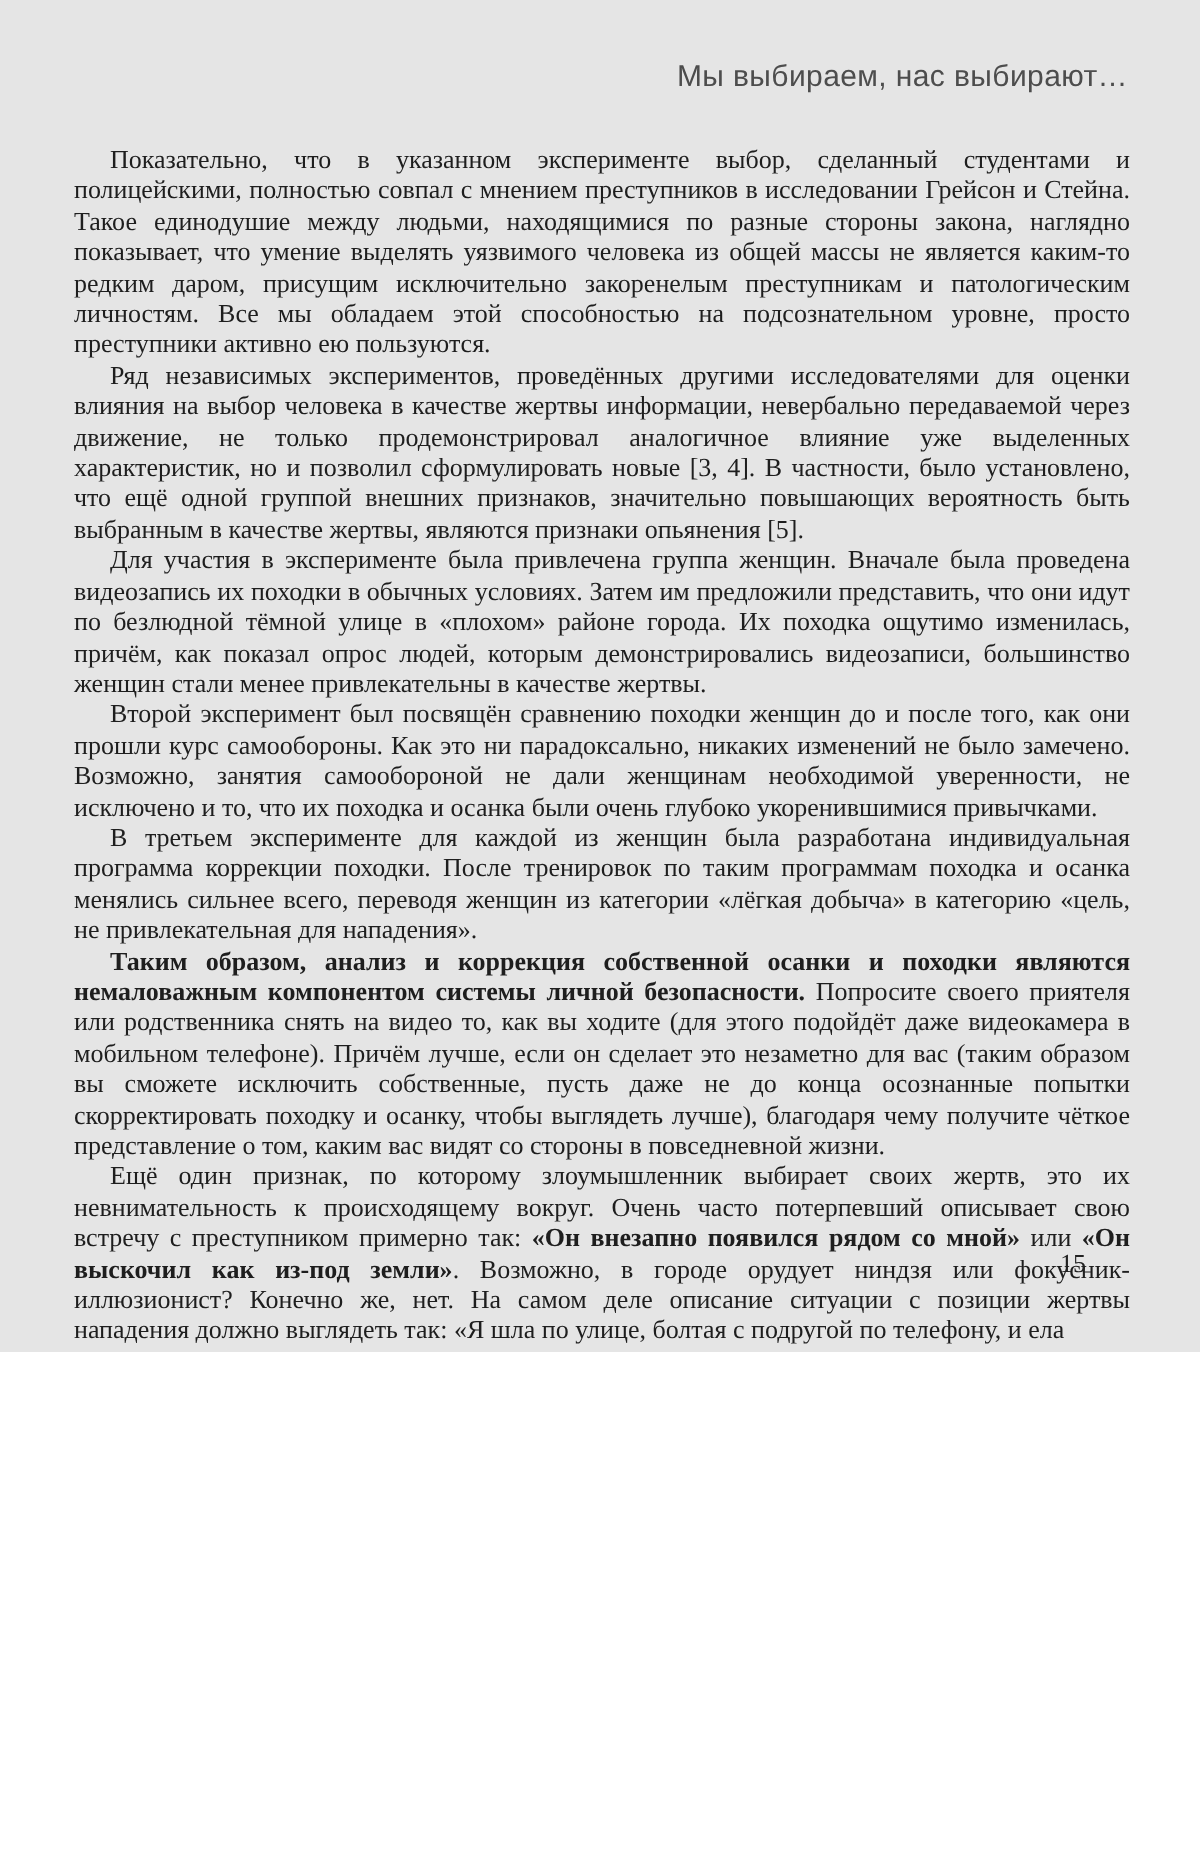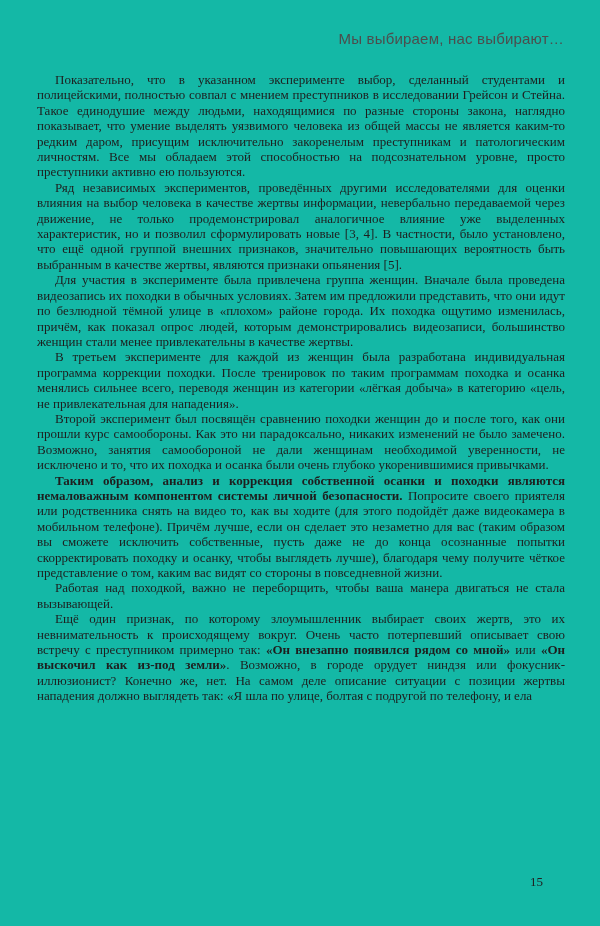--- a/index.html
+++ b/index.html
@@ -3,22 +3,22 @@
 <meta charset="utf-8">
 <style>
   html, body {
     margin: 0;
     padding: 0;
     background: #ffffff;
   }
   .page {
     position: relative;
     width: 600px;
-    height: 926px;
-    background: #14b8a6;
+    height: 676px;
+    background: #e5e5e5;
     overflow: hidden;
     font-family: "Liberation Serif", "DejaVu Serif", serif;
     color: #1e1e1e;
     text-decoration: underline;
   }
   .running-header {
     position: absolute;
     top: 30px;
     left: 37px;
     right: 36px;
@@ -60,21 +60,20 @@
 </head>
 <body>
 
 <div class="page">
   <div class="running-header">Мы выбираем, нас выбирают…</div>
 
   <div class="body-text">
       <p class="indent"><span>Показательно, что в указанном эксперименте выбор, сделанный студентами и полицейскими, полностью совпал с мнением преступников в исследовании Грейсон и Стейна. Такое единодушие между людьми, находящимися по разные стороны закона, наглядно показывает, что умение выделять уязвимого человека из общей массы не является каким-то редким даром, присущим исключительно закоренелым преступникам и патологическим личностям. Все мы обладаем этой способностью на подсознательном уровне, просто преступники активно ею пользуются.</span></p>
       <p class="indent"><span>Ряд независимых экспериментов, проведённых другими исследователями для оценки влияния на выбор человека в качестве жертвы информации, невербально передаваемой через движение, не только продемонстрировал аналогичное влияние уже выделенных характеристик, но и позволил сформулировать новые [3, 4]. В частности, было установлено, что ещё одной группой внешних признаков, значительно повышающих вероятность быть выбранным в качестве жертвы, являются признаки опьянения [5].</span></p>
       <p class="indent"><span>Для участия в эксперименте была привлечена группа женщин. Вначале была проведена видеозапись их походки в обычных условиях. Затем им предложили представить, что они идут по безлюдной тёмной улице в «плохом» районе города. Их походка ощутимо изменилась, причём, как показал опрос людей, которым демонстрировались видеозаписи, большинство женщин стали менее привлекательны в качестве жертвы.</span></p>
+      <p class="indent"><span>Второй эксперимент был посвящён сравнению походки женщин до и после того, как они прошли курс самообороны. Как это ни парадоксально, никаких изменений не было замечено. Возможно, занятия самообороной не дали женщинам необходимой уверенности, не исключено и то, что их походка и осанка были очень глубоко укоренившимися привычками.</span></p>
       <p class="indent"><span>В третьем эксперименте для каждой из женщин была разработана индивидуальная программа коррекции походки. После тренировок по таким программам походка и осанка менялись сильнее всего, переводя женщин из категории «лёгкая добыча» в категорию «цель, не привлекательная для нападения».</span></p>
-      <p class="indent"><span>Второй эксперимент был посвящён сравнению походки женщин до и после того, как они прошли курс самообороны. Как это ни парадоксально, никаких изменений не было замечено. Возможно, занятия самообороной не дали женщинам необходимой уверенности, не исключено и то, что их походка и осанка были очень глубоко укоренившимися привычками.</span></p>
       <p class="indent"><span class="bold">Таким образом, анализ и коррекция собственной осанки и походки являются немаловажным компонентом системы личной безопасности.</span><span> Попросите своего приятеля или родственника снять на видео то, как вы ходите (для этого подойдёт даже видеокамера в мобильном телефоне). Причём лучше, если он сделает это незаметно для вас (таким образом вы сможете исключить собственные, пусть даже не до конца осознанные попытки скорректировать походку и осанку, чтобы выглядеть лучше), благодаря чему получите чёткое представление о том, каким вас видят со стороны в повседневной жизни.</span></p>
-      <p class="indent"><span>Работая над походкой, важно не переборщить, чтобы ваша манера двигаться не стала вызывающей.</span></p>
       <p class="indent"><span>Ещё один признак, по которому злоумышленник выбирает своих жертв, это их невнимательность к происходящему вокруг. Очень часто потерпевший описывает свою встречу с преступником примерно так: </span><span class="bold">«Он внезапно появился рядом со мной»</span><span> или </span><span class="bold">«Он выскочил как из-под земли»</span><span>. Возможно, в городе орудует ниндзя или фокусник-иллюзионист? Конечно же, нет. На самом деле описание ситуации с позиции жертвы нападения должно выглядеть так: «Я шла по улице, болтая с подругой по телефону, и ела</span></p>
     </div>
 
   <div class="page-number">15</div>
 </div>
 
 </body></html>

